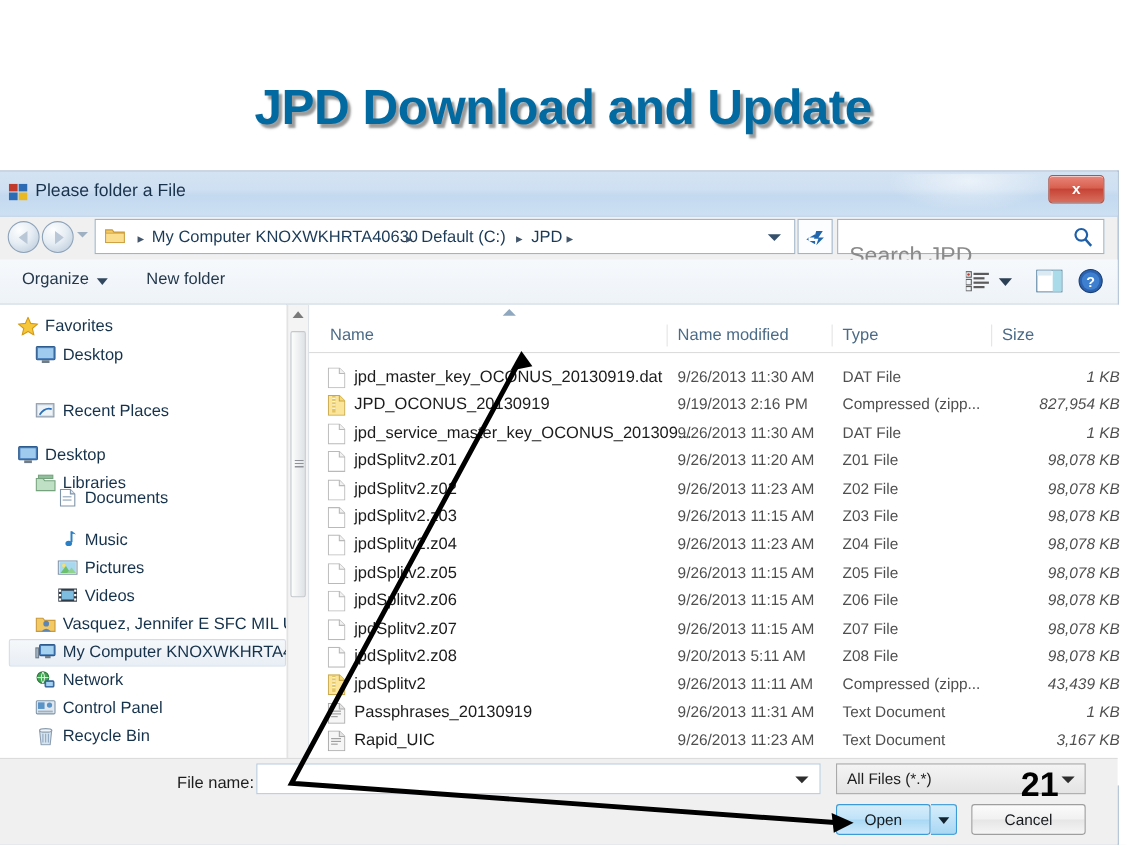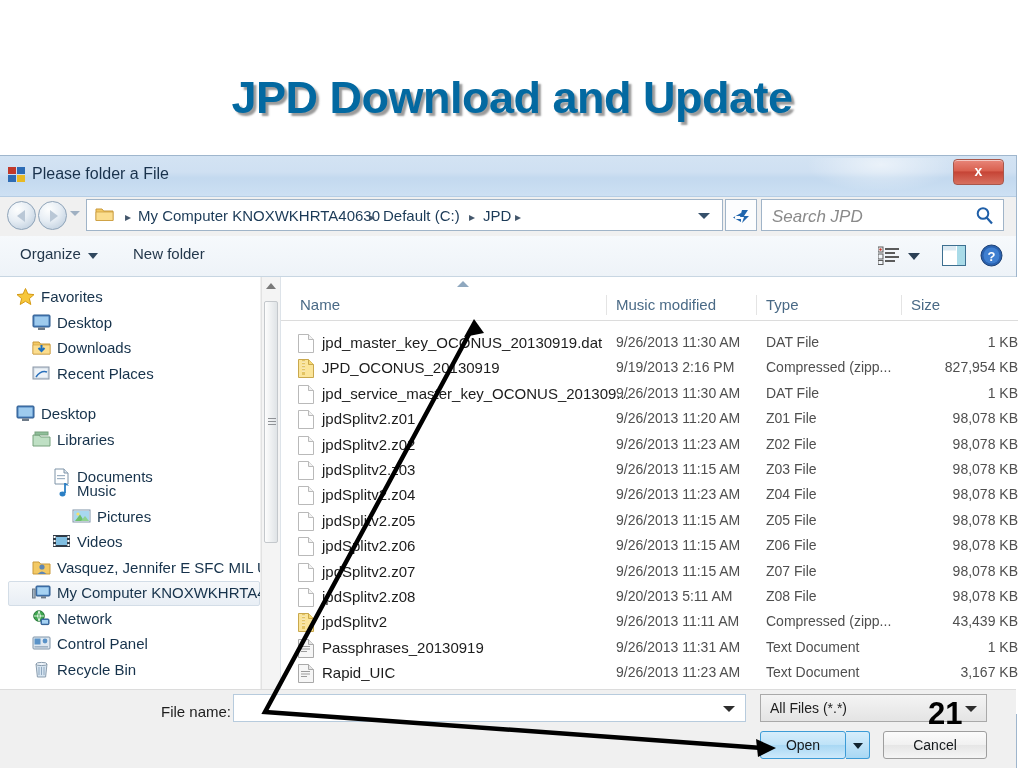--- a/index.html
+++ b/index.html
@@ -88,21 +88,21 @@
     position:absolute;left:725px;top:3px;width:32px;height:32px;
     background:#fcfdfe;border:1px solid #a0b4c8;box-sizing:border-box;
     text-align:center;line-height:30px;color:#1f5fa8;font-size:17px;font-weight:bold;
     cursor:pointer;
   }
   #searchbox{
     position:absolute;left:761px;top:3px;width:243px;height:32px;
     background:#ffffff;border:1px solid #a0b4c8;box-sizing:border-box;
   }
   #search-placeholder{
-    position:absolute;left:10px;top:7px;font-size:17px;font-style:italic;color:#8a8a8a;
+    position:absolute;left:10px;top:21px;font-size:21px;color:#8a8a8a;
   }
   #search-icon{position:absolute;right:9px;top:6px;width:19px;height:19px;}
   
   #cmdbar{
     position:absolute;left:0;top:80px;width:100%;height:40px;
     background:linear-gradient(to bottom,#f6f9fc 0%,#eef3f8 100%);
     border-bottom:1px solid #c8d6e2;
   }
   #organize-btn{position:absolute;left:20px;top:9px;font-size:15px;color:#24384c;cursor:pointer;}
   #organize-caret{position:absolute;left:88px;top:17px;width:0;height:0;
@@ -154,21 +154,21 @@
   #sort-tri{
     position:absolute;left:176px;top:4px;width:0;height:0;
     border-left:6px solid transparent;border-right:6px solid transparent;
     border-bottom:6px solid #8fa8bf;
   }
   .frow{position:absolute;left:0;width:100%;height:25px;}
   .f-ico{position:absolute;left:17px;top:3px;width:16px;height:19px;}
   .f-name{position:absolute;left:41px;top:3px;font-size:15px;color:#1c1c1c;white-space:nowrap;}
   .f-date{position:absolute;left:335px;top:3px;font-size:14px;color:#4f4f4f;white-space:nowrap;}
   .f-type{position:absolute;left:485px;top:3px;font-size:14px;color:#4f4f4f;white-space:nowrap;}
-  .f-size{position:absolute;left:580px;width:157px;top:3px;font-size:14px;color:#4f4f4f;text-align:right;white-space:nowrap;}
+  .f-size{position:absolute;left:580px;width:157px;top:3px;font-size:14px;color:#4f4f4f;text-align:right;white-space:nowrap;font-style:italic;}
   
   #footer{
     position:absolute;left:0;top:533px;width:100%;height:80px;
     background:#f0f0f0;border-top:1px solid #dcdcdc;
   }
   #filename-label{position:absolute;left:161px;top:13px;font-size:15px;color:#1d1d1d;}
   #filename-input{
     position:absolute;left:233px;top:4px;width:513px;height:28px;
     background:#ffffff;border:1px solid #b7cbdd;box-sizing:border-box;
   }
@@ -318,28 +318,20 @@
         <span class="nv-lbl" style="left: 41px;">Favorites</span>
       </div>
       <div class="nav-item" style="left: 0px; top: 34px; width: 260px;">
         <span class="nv-ico" style="left: 32px;"><svg width="19" height="17" viewBox="0 0 19 17">
             <rect x="1" y="1" width="17" height="12" rx="1" fill="#4a7fba" stroke="#2d5b8e"></rect>
             <rect x="2.5" y="2.5" width="14" height="9" fill="#9ecbee"></rect>
             <rect x="6" y="13.5" width="7" height="2.5" fill="#6e7b88"></rect>
           </svg></span>
         <span class="nv-lbl" style="left: 57px;">Desktop</span>
       </div>
-      <div class="nav-item" style="left: 0px; top: 59px; width: 260px;">
-        <span class="nv-ico" style="left: 32px;"><svg width="19" height="17" viewBox="0 0 19 17">
-            <path d="M1 3 h6 l1.6 2 H18 v10 H1 Z" fill="#f3c964" stroke="#c9993a"></path>
-            <path d="M1 6 h17 v9 H1 Z" fill="#fbdd8e" stroke="#c9993a" stroke-width="0.6"></path>
-            <path d="M9.5 6 v5 M6.5 9 l3 3 l3 -3" stroke="#1b6fc0" stroke-width="2" fill="none"></path>
-          </svg></span>
-        <span class="nv-lbl" style="left: 57px;">Downloads</span>
-      </div>
       <div class="nav-item" style="left: 0px; top: 85px; width: 260px;">
         <span class="nv-ico" style="left: 32px;"><svg width="19" height="17" viewBox="0 0 19 17">
             <rect x="1" y="2" width="16" height="12" fill="#cfd8e2" stroke="#8b98a8"></rect>
             <rect x="2.5" y="3.5" width="13" height="9" fill="#eef3f8"></rect>
             <path d="M4 12 q5 -7 11 -5" stroke="#2a70bb" stroke-width="1.6" fill="none"></path>
           </svg></span>
         <span class="nv-lbl" style="left: 57px;">Recent Places</span>
       </div>
       <div class="nav-item" style="left: 0px; top: 125px; width: 260px;">
         <span class="nv-ico" style="left: 16px;"><svg width="19" height="17" viewBox="0 0 19 17">
@@ -349,38 +341,38 @@
           </svg></span>
         <span class="nv-lbl" style="left: 41px;">Desktop</span>
       </div>
       <div class="nav-item" style="left: 0px; top: 151px; width: 260px;">
         <span class="nv-ico" style="left: 32px;"><svg width="19" height="17" viewBox="0 0 19 17">
             <path d="M1 4 h6 l1.6 2 H18 v9 H1 Z" fill="#bfe0c4" stroke="#76a27d"></path>
             <rect x="3" y="1" width="13" height="3" fill="#8fbf9a" stroke="#76a27d"></rect>
           </svg></span>
         <span class="nv-lbl" style="left: 57px;">Libraries</span>
       </div>
-      <div class="nav-item" style="left: 0px; top: 188px; width: 260px;">
+      <div class="nav-item" style="left: 0px; top: 164px; width: 260px;">
         <span class="nv-ico" style="left: 52px;"><svg width="19" height="17" viewBox="0 0 19 17">
             <path d="M3 1 h9 l4 4 v11 H3 Z" fill="#ffffff" stroke="#7f94a8"></path>
             <path d="M12 1 v4 h4" fill="#dde6ee" stroke="#7f94a8"></path>
             <rect x="5" y="7" width="8" height="1.2" fill="#9fb2c4"></rect>
             <rect x="5" y="10" width="8" height="1.2" fill="#9fb2c4"></rect>
           </svg></span>
         <span class="nv-lbl" style="left: 77px;">Documents</span>
       </div>
       <div class="nav-item" style="left: 0px; top: 202px; width: 260px;">
         <span class="nv-ico" style="left: 52px;"><svg width="19" height="17" viewBox="0 0 19 17">
             <path d="M13 1 v10" stroke="#2b7fc4" stroke-width="1.8"></path>
             <path d="M13 1 q3 1 4 3 q-2 -1 -4 -0.5" fill="#2b7fc4"></path>
             <ellipse cx="10.5" cy="12" rx="3" ry="2.4" fill="#2b7fc4"></ellipse>
           </svg></span>
         <span class="nv-lbl" style="left: 77px;">Music</span>
       </div>
-      <div class="nav-item" style="left: 0px; top: 228px; width: 260px; margin-left: 20px;">
+      <div class="nav-item" style="left: 0px; top: 228px; width: 260px;">
         <span class="nv-ico" style="left: 52px;"><svg width="19" height="17" viewBox="0 0 19 17">
             <rect x="1" y="2" width="17" height="12" fill="#ffffff" stroke="#7f94a8"></rect>
             <rect x="2" y="3" width="15" height="10" fill="#a8d8ef"></rect>
             <circle cx="6" cy="6" r="1.6" fill="#f6e06a"></circle>
             <polygon points="3,13 8,6.5 12,13" fill="#6cbf6c"></polygon>
             <polygon points="9,13 13,8 17,13" fill="#8fd38f"></polygon>
           </svg></span>
         <span class="nv-lbl" style="left: 77px;">Pictures</span>
       </div>
       <div class="nav-item" style="left: 0px; top: 253px; width: 260px;">
@@ -446,21 +438,21 @@
     <div id="nav-scroll-thumb">
       <div style="position:absolute;left:3px;top:116px;width:8px;height:7px;
                   background:repeating-linear-gradient(to bottom,#8f9296 0 1px,transparent 1px 3px);"></div>
     </div>
     <i class="sb-arrow" id="nav-sb-dn"></i>
   </div>
 
   <div id="filelist">
     <div id="col-header">
       <span class="col-h" style="left:19px;">Name</span>
-      <span class="col-h" style="left:335px;">Music modified</span>
+      <span class="col-h" style="left:335px;">Name modified</span>
       <span class="col-h" style="left:485px;">Type</span>
       <span class="col-h" style="left:630px;">Size</span>
       <i class="col-div" style="left:325px;"></i>
       <i class="col-div" style="left:475px;"></i>
       <i class="col-div" style="left:620px;"></i>
     </div>
     <i id="sort-tri"></i>
 
   <div class="frow" style="top: 54px;">
         <span class="f-ico"><svg width="16" height="19" viewBox="0 0 16 19">

